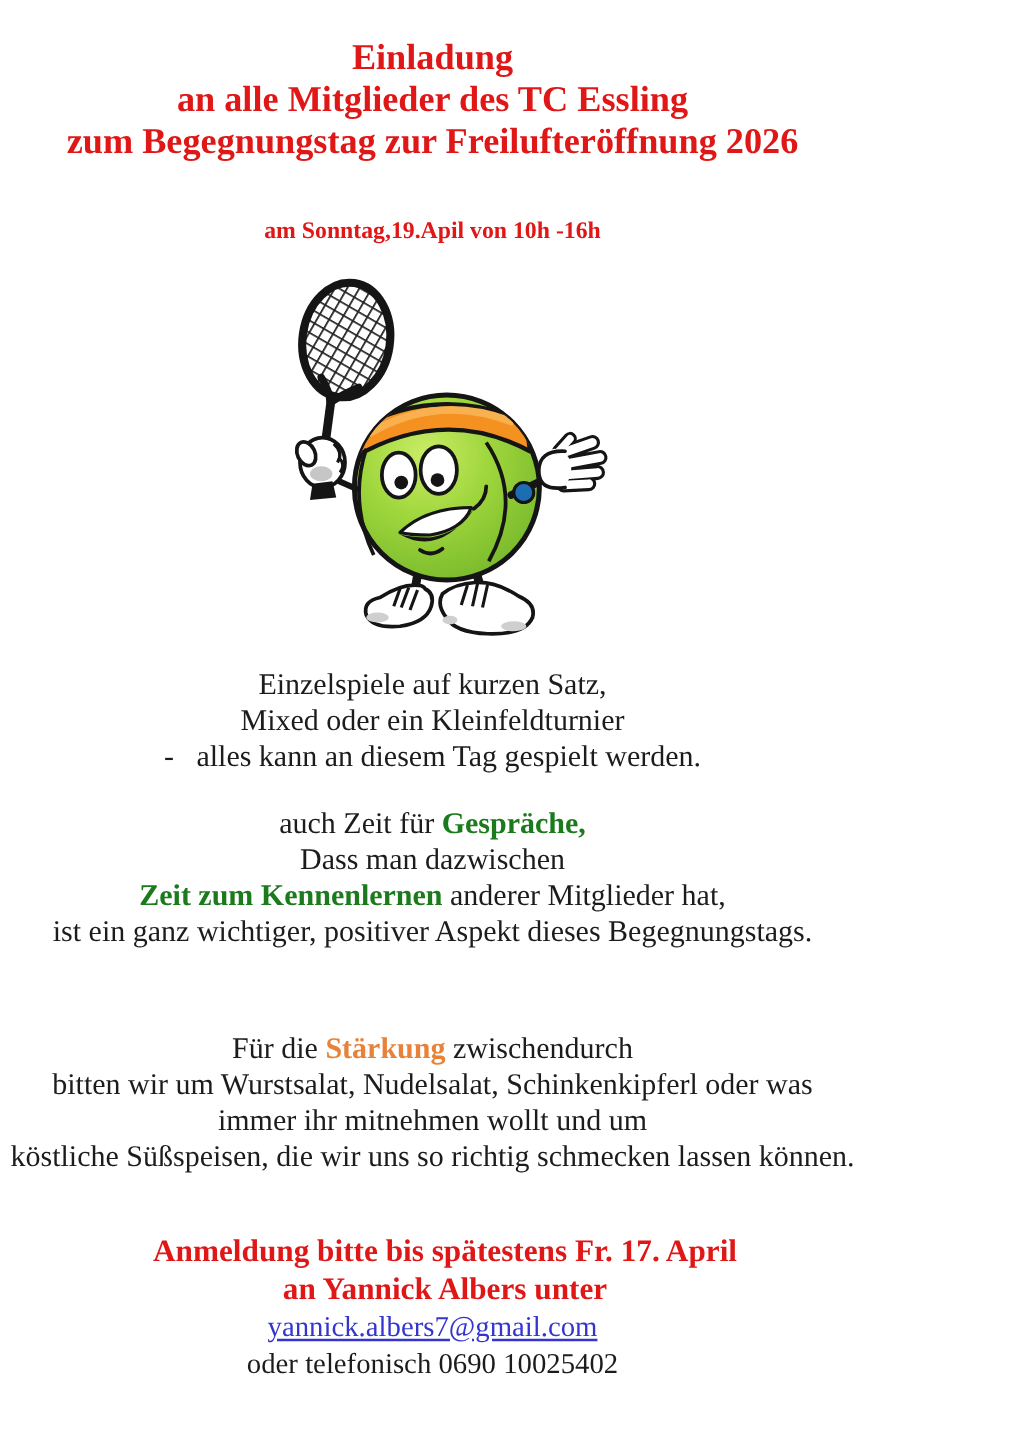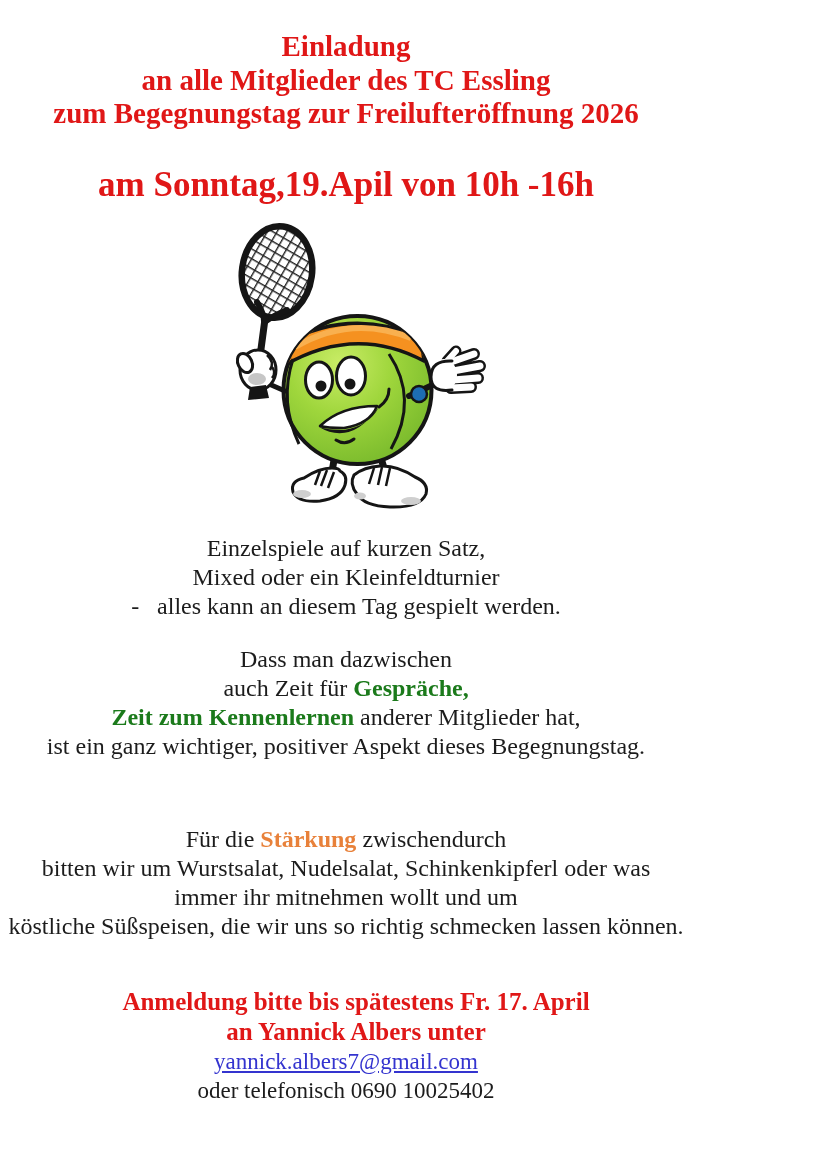--- a/index.html
+++ b/index.html
@@ -20,21 +20,21 @@
     text-align:center;background:#ffffff;
   }
   .title{
     padding-top:30px;
     font-weight:bold;color:var(--red);
     font-size:29px;line-height:33.5px;
   }
   .date-line{
     margin-top:37px;
     font-weight:bold;color:var(--red);
-    font-size:35px;line-height:33px;
+    font-size:19px;line-height:33px;
   }
   .mascot-wrap{margin:13px 0 0 0;height:300px;}
   .mascot-wrap svg{transform:translateX(17px);}
   .body-par{font-size:24px;line-height:29px;margin:0;}
   .par-games{margin-top:20px;}
   .par-social{margin-top:24px;}
   .par-food{margin-top:64px;}
   .line{display:block;}
   .green{color:var(--green);font-weight:bold;}
   .orange{color:var(--orange);font-weight:bold;}
@@ -144,24 +144,24 @@
     </svg>
   </figure>
 
   <p class="body-par par-games">
     <span class="line">Einzelspiele auf kurzen Satz,</span>
     <span class="line">Mixed oder ein Kleinfeldturnier</span>
     <span class="line">-&nbsp;&nbsp; alles kann an diesem Tag gespielt werden.</span>
   </p>
 
   <p class="body-par par-social">
+    <span class="line"><span>auch Zeit für </span><span class="green">Gespräche,</span></span>
     <span class="line">Dass man dazwischen</span>
-    <span class="line"><span>auch Zeit für </span><span class="green">Gespräche,</span></span>
     <span class="line"><span class="green">Zeit zum Kennenlernen</span><span> anderer Mitglieder hat,</span></span>
-    <span class="line">ist ein ganz wichtiger, positiver Aspekt dieses Begegnungstag.</span>
+    <span class="line">ist ein ganz wichtiger, positiver Aspekt dieses Begegnungstags.</span>
   </p>
 
   <p class="body-par par-food">
     <span class="line"><span>Für die </span><span class="orange">Stärkung</span><span> zwischendurch</span></span>
     <span class="line">bitten wir um Wurstsalat, Nudelsalat, Schinkenkipferl oder was</span>
     <span class="line">immer ihr mitnehmen wollt und um</span>
     <span class="line">köstliche Süßspeisen, die wir uns so richtig schmecken lassen können.</span>
   </p>
 
   <footer class="footer">

